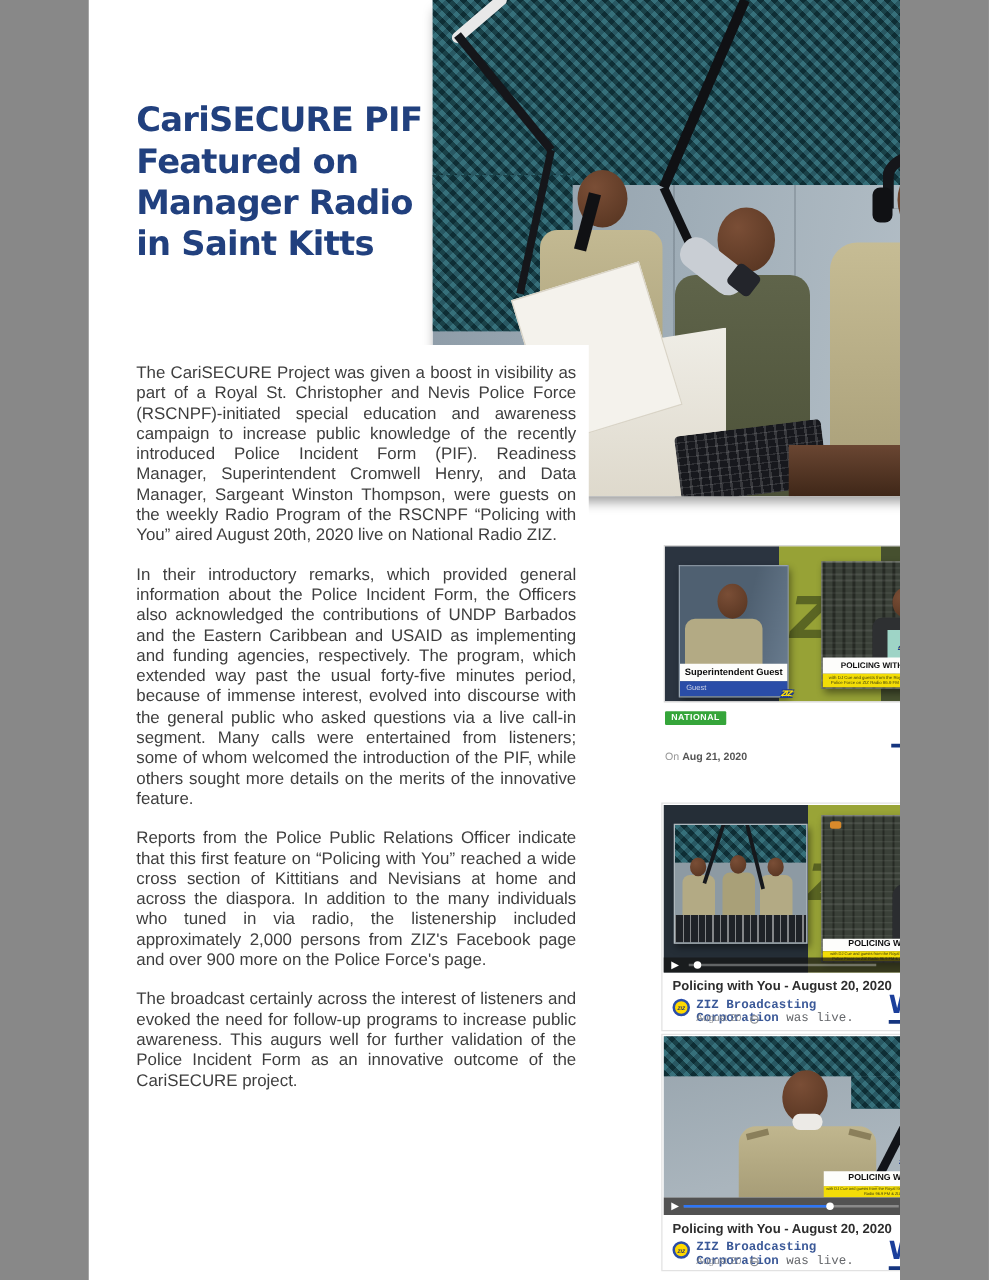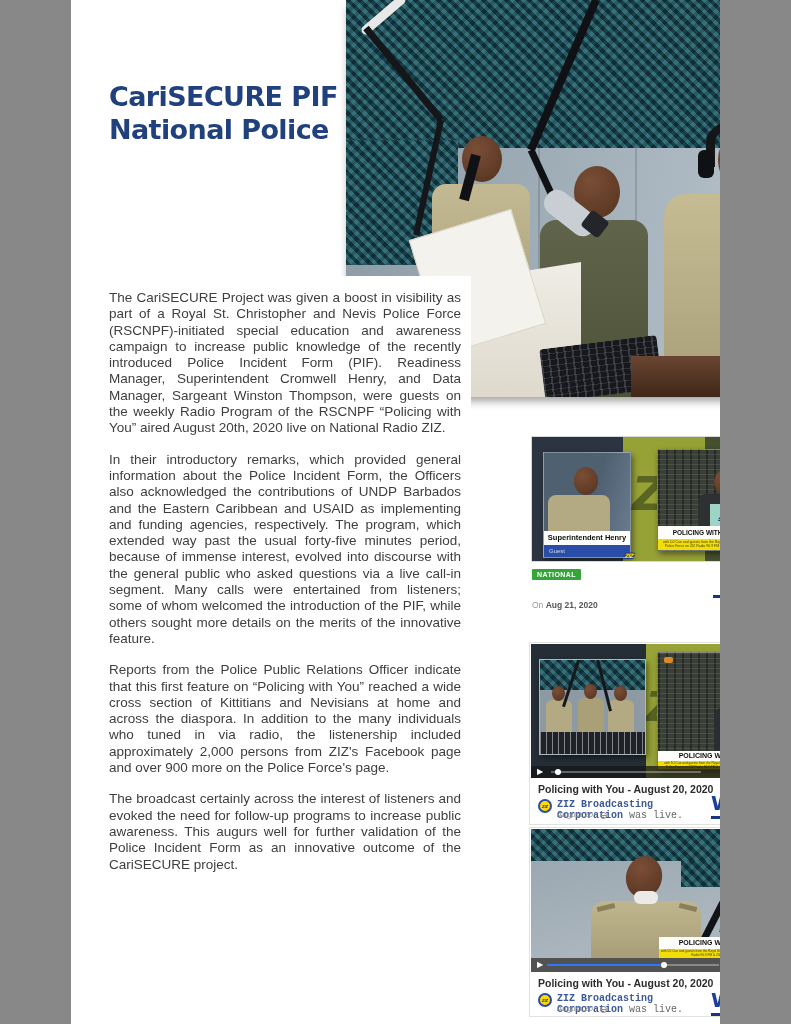--- a/index.html
+++ b/index.html
@@ -182,21 +182,23 @@
   .pagenum{position:absolute;left:763px;top:989px;font-size:13px;font-weight:bold;color:#2d6fa8;
       border-bottom:1.5px solid #2d6fa8;padding:0 1px;cursor:pointer;}
 </style>
 </head>
 <body>
 
 <div class="page">
 
   <h1 class="headline">
     <span>CariSECURE PIF</span>
-    <span>National Police</span>
+    <span>Featured on</span>
+    <span>Manager Radio</span>
+    <span>in Saint Kitts</span>
   </h1>
 
   <div class="hero">
     <div class="h-wall"></div>
     <div class="h-seams"></div>
     <div class="h-foam foam"></div>
     <div class="h-foam2 foam"></div>
     <div class="h-corner"></div>
     <div class="h-tv"></div>
     <div class="h-p1-body"></div>
@@ -233,21 +235,21 @@
     <p>In their introductory remarks, which provided general information about the Police Incident Form, the Officers also acknowledged the contributions of UNDP Barbados and the Eastern Caribbean and USAID as implementing and funding agencies, respectively. The program, which extended way past the usual forty-five minutes period, because of immense interest, evolved into discourse with the general public who asked questions via a live call-in segment. Many calls were entertained from listeners; some of whom welcomed the introduction of the PIF, while others sought more details on the merits of the innovative feature.</p>
     <p>Reports from the Police Public Relations Officer indicate that this first feature on “Policing with You” reached a wide cross section of Kittitians and Nevisians at home and across the diaspora. In addition to the many individuals who tuned in via radio, the listenership included approximately 2,000 persons from ZIZ's Facebook page and over 900 more on the Police Force's page.</p>
     <p>The broadcast certainly across the interest of listeners and evoked the need for follow-up programs to increase public awareness. This augurs well for further validation of the Police Incident Form as an innovative outcome of the CariSECURE project.</p>
   </div>
 
   <div class="c1-thumb">
     <span class="watermarkZ" style="left:100px;top:30px;font-size:46px;">Z</span>
     <div class="frame c1-lframe">
       <div class="c1-lbody"></div>
       <div class="c1-lhead head"></div>
-      <div class="capw c1-lcapw">Superintendent Henry</div>
+      <div class="capw c1-lcapw">Superintendent Guest</div>
       <div class="c1-ltag">Guest</div>
     </div>
     <div class="frame c1-rframe equip">
       <div class="c1-rjacket"></div>
       <div class="c1-rshirt"></div>
       <div class="c1-rhead head"></div>
       <span class="zizlogo c1-rlogo">ZIZ</span>
       <div class="capw c1-rcapw">POLICING WITH YOU</div>
       <div class="capy c1-rcapy">with DJ Cue and guests from the Royal St. Christopher Police Force on ZIZ Radio 96.9 FM &amp; ZIZOnline.com</div>
     </div>

